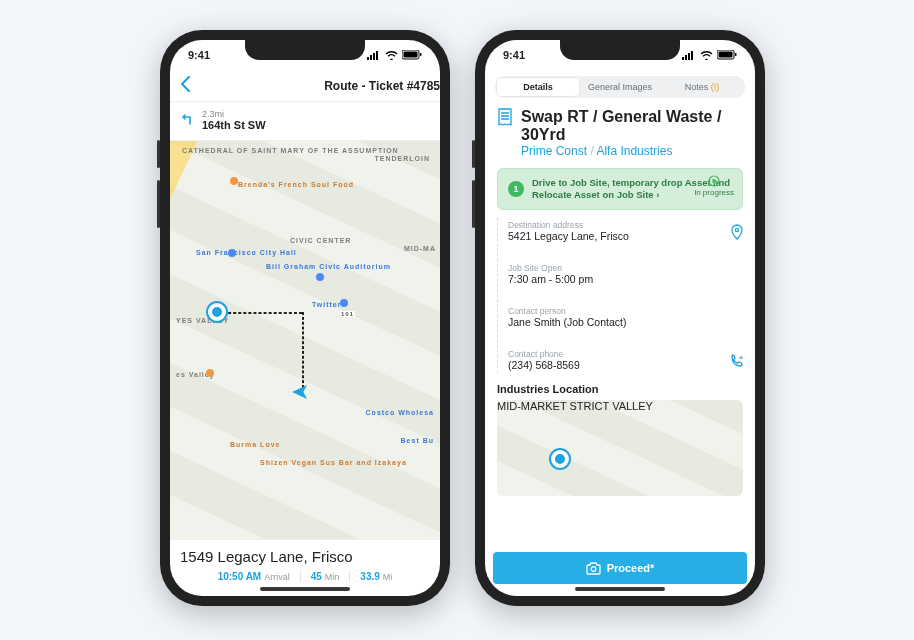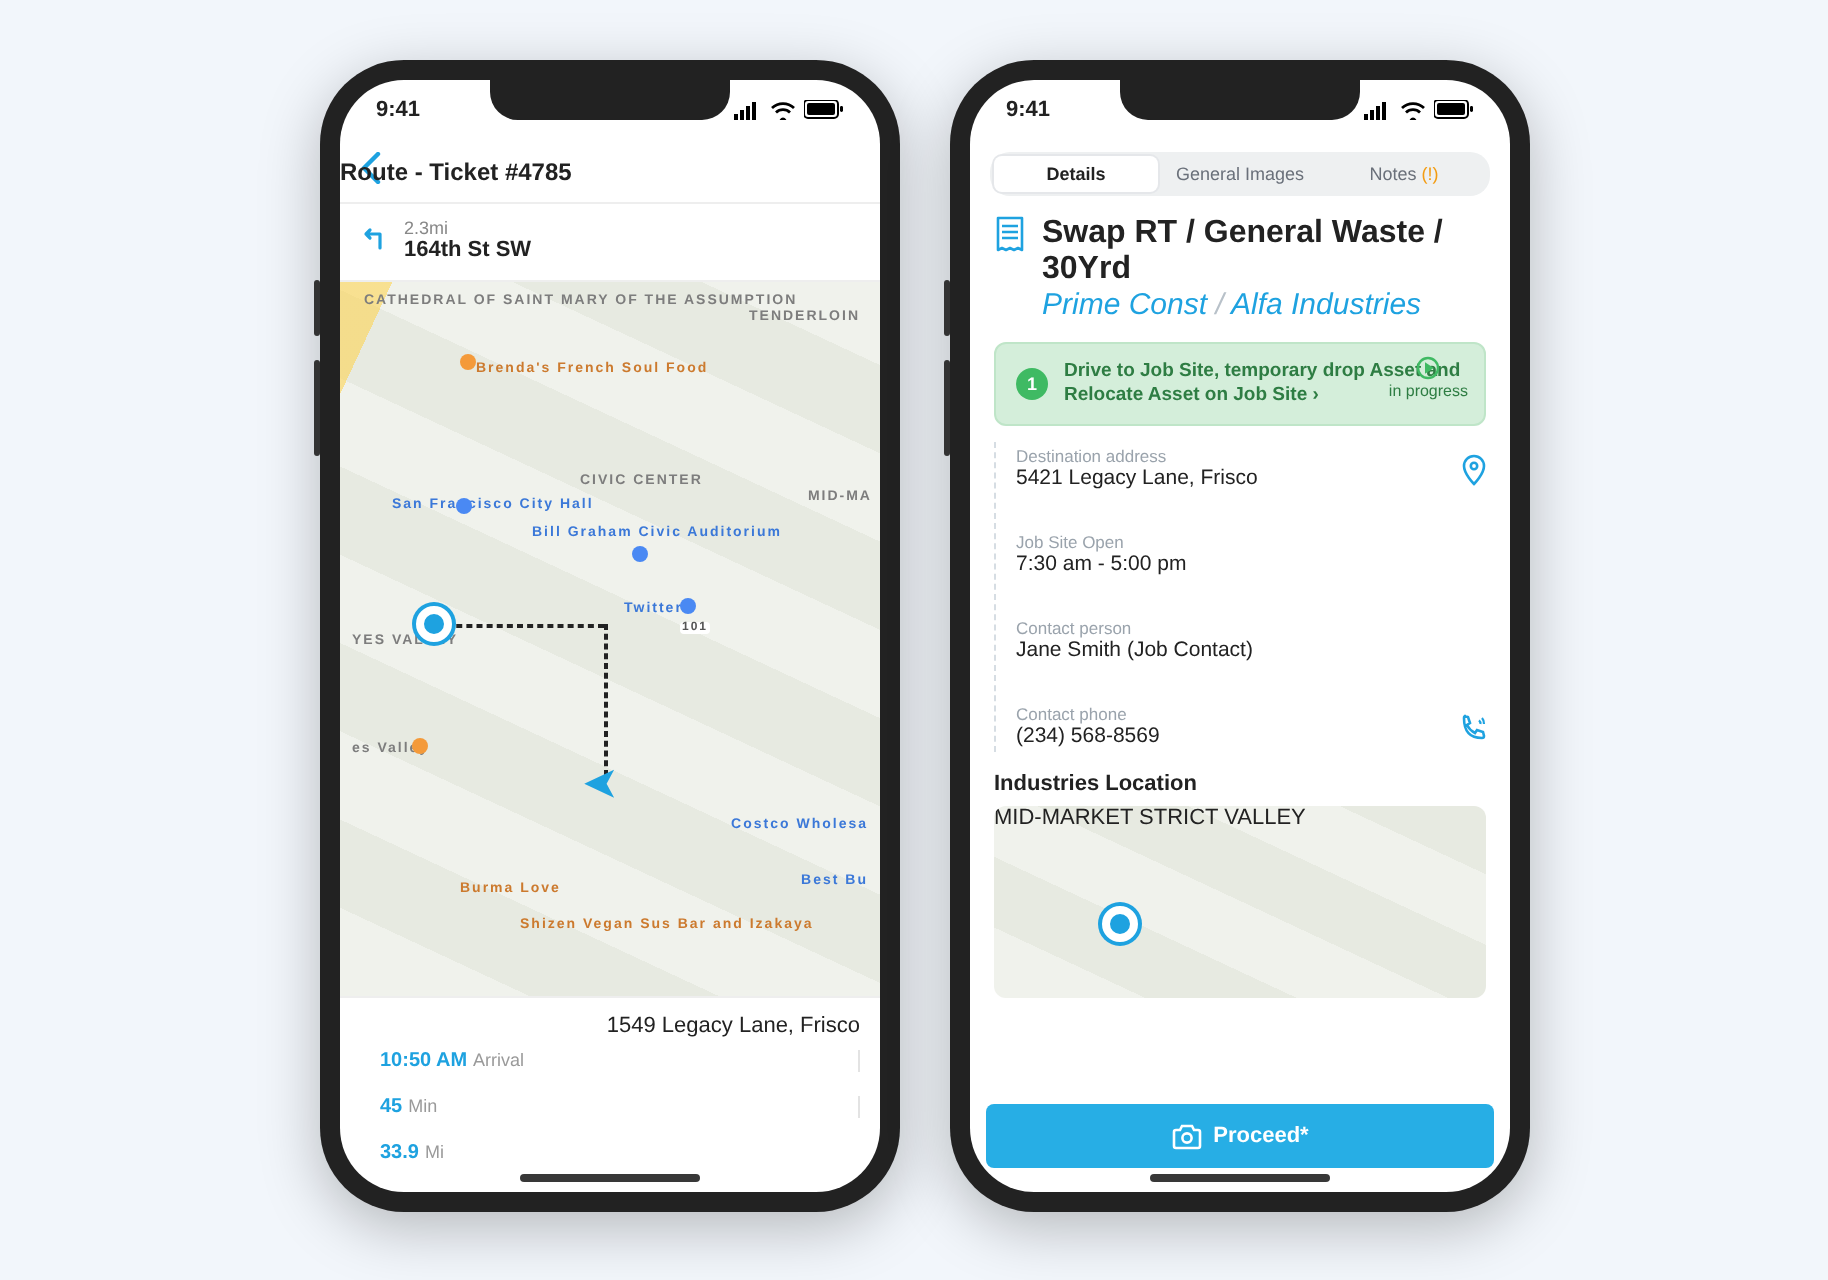--- a/index.html
+++ b/index.html
@@ -56,21 +56,21 @@
   
   .statusbar { height:30px; display:flex; align-items:center; justify-content:space-between;
     padding:0 18px; font-weight:600; font-size:11px; z-index:10; }
   .sb-right { display:flex; align-items:center; gap:4px; }
   .sb-right svg { display:block; }
 
   
   .nav { height:32px; display:flex; align-items:center; border-bottom:1px solid #eee;
     padding:0 10px; position:relative; }
   .back { color:#1ea2e0; font-size:18px; line-height:1; }
-  .nav-title { position:absolute; left:0; right:0; text-align:left; font-weight:700;
+  .nav-title { position:absolute; left:0; right:0; text-align:right; font-weight:700;
     font-size:12px; }
 
   
   .route-summary { display:flex; align-items:center; gap:8px; padding:7px 10px 9px;
     border-bottom:1px solid #eee; }
   .turn-icon { color:#1ea2e0; font-size:13px; }
   .route-summary .dist { font-size:9px; color:#888; }
   .route-summary .street { font-size:11px; font-weight:700; }
 
   
@@ -93,40 +93,40 @@
   .origin-dot {
     position:absolute; width:18px; height:18px; border-radius:50%;
     background:#1ea2e0; border:4px solid #fff; box-shadow:0 0 0 2px #1ea2e0;
   }
   .arrow-head {
     position:absolute; color:#1ea2e0; font-size:22px; transform:rotate(180deg);
   }
 
   
   .dest-card { padding:8px 10px 14px; border-top:1px solid #eee; }
-  .dest-card .addr { text-align:right; font-weight:500; font-size:11px; margin-bottom:6px; }
-  .metrics { display:flex; justify-content:flex-start; gap:12px; font-size:10px;flex-direction:column; }
+  .dest-card .addr { text-align:left; font-weight:500; font-size:15px; margin-bottom:6px; }
+  .metrics { display:flex; justify-content:center; gap:0; font-size:10px; }
   .metric { padding:0 10px; border-right:1px solid #e3e3e3; display:flex; gap:3px; align-items:baseline;}
   .metric:last-child { border-right:none; }
   .metric .v { color:#1ea2e0; font-weight:600; }
   .metric .u { color:#9a9a9a; font-size:9px; }
 
   
   .segmented {
     display:flex; margin:6px 10px 8px; background:#eef0f1; border-radius:10px;
     padding:2px; font-size:9px;
   }
   .seg { flex:1; text-align:center; padding:4px 0; border-radius:4px; color:#6a707a; }
   .seg.active { background:#fff; color:#222; font-weight:600; box-shadow:0 0 0 1px #e5e7ea; }
   .seg .badge { color:#f39c12; }
 
   .ticket-head { display:flex; gap:8px; padding:2px 12px 6px; align-items:flex-start; }
   .ticket-icn { color:#1ea2e0; }
   .ticket-head .title { font-weight:700; font-size:16px; }
-  .ticket-head .links { font-size:15px; color:#1ea2e0;font-style:italic; }
+  .ticket-head .links { font-size:12px; color:#1ea2e0; }
   .ticket-head .links span.sep { color:#b8c1c9; }
 
   .step-card {
     margin:4px 12px 8px; background:#d4eeda; border:1px solid #bfe5c8;
     border-radius:6px; padding:8px 10px; display:flex; align-items:center; gap:8px;
     position:relative; color:#2e7d43;
   }
   .step-num { width:16px; height:16px; border-radius:50%; background:#3fba63;
     color:#fff; font-size:9px; display:flex; align-items:center; justify-content:center;
     font-weight:700; }

